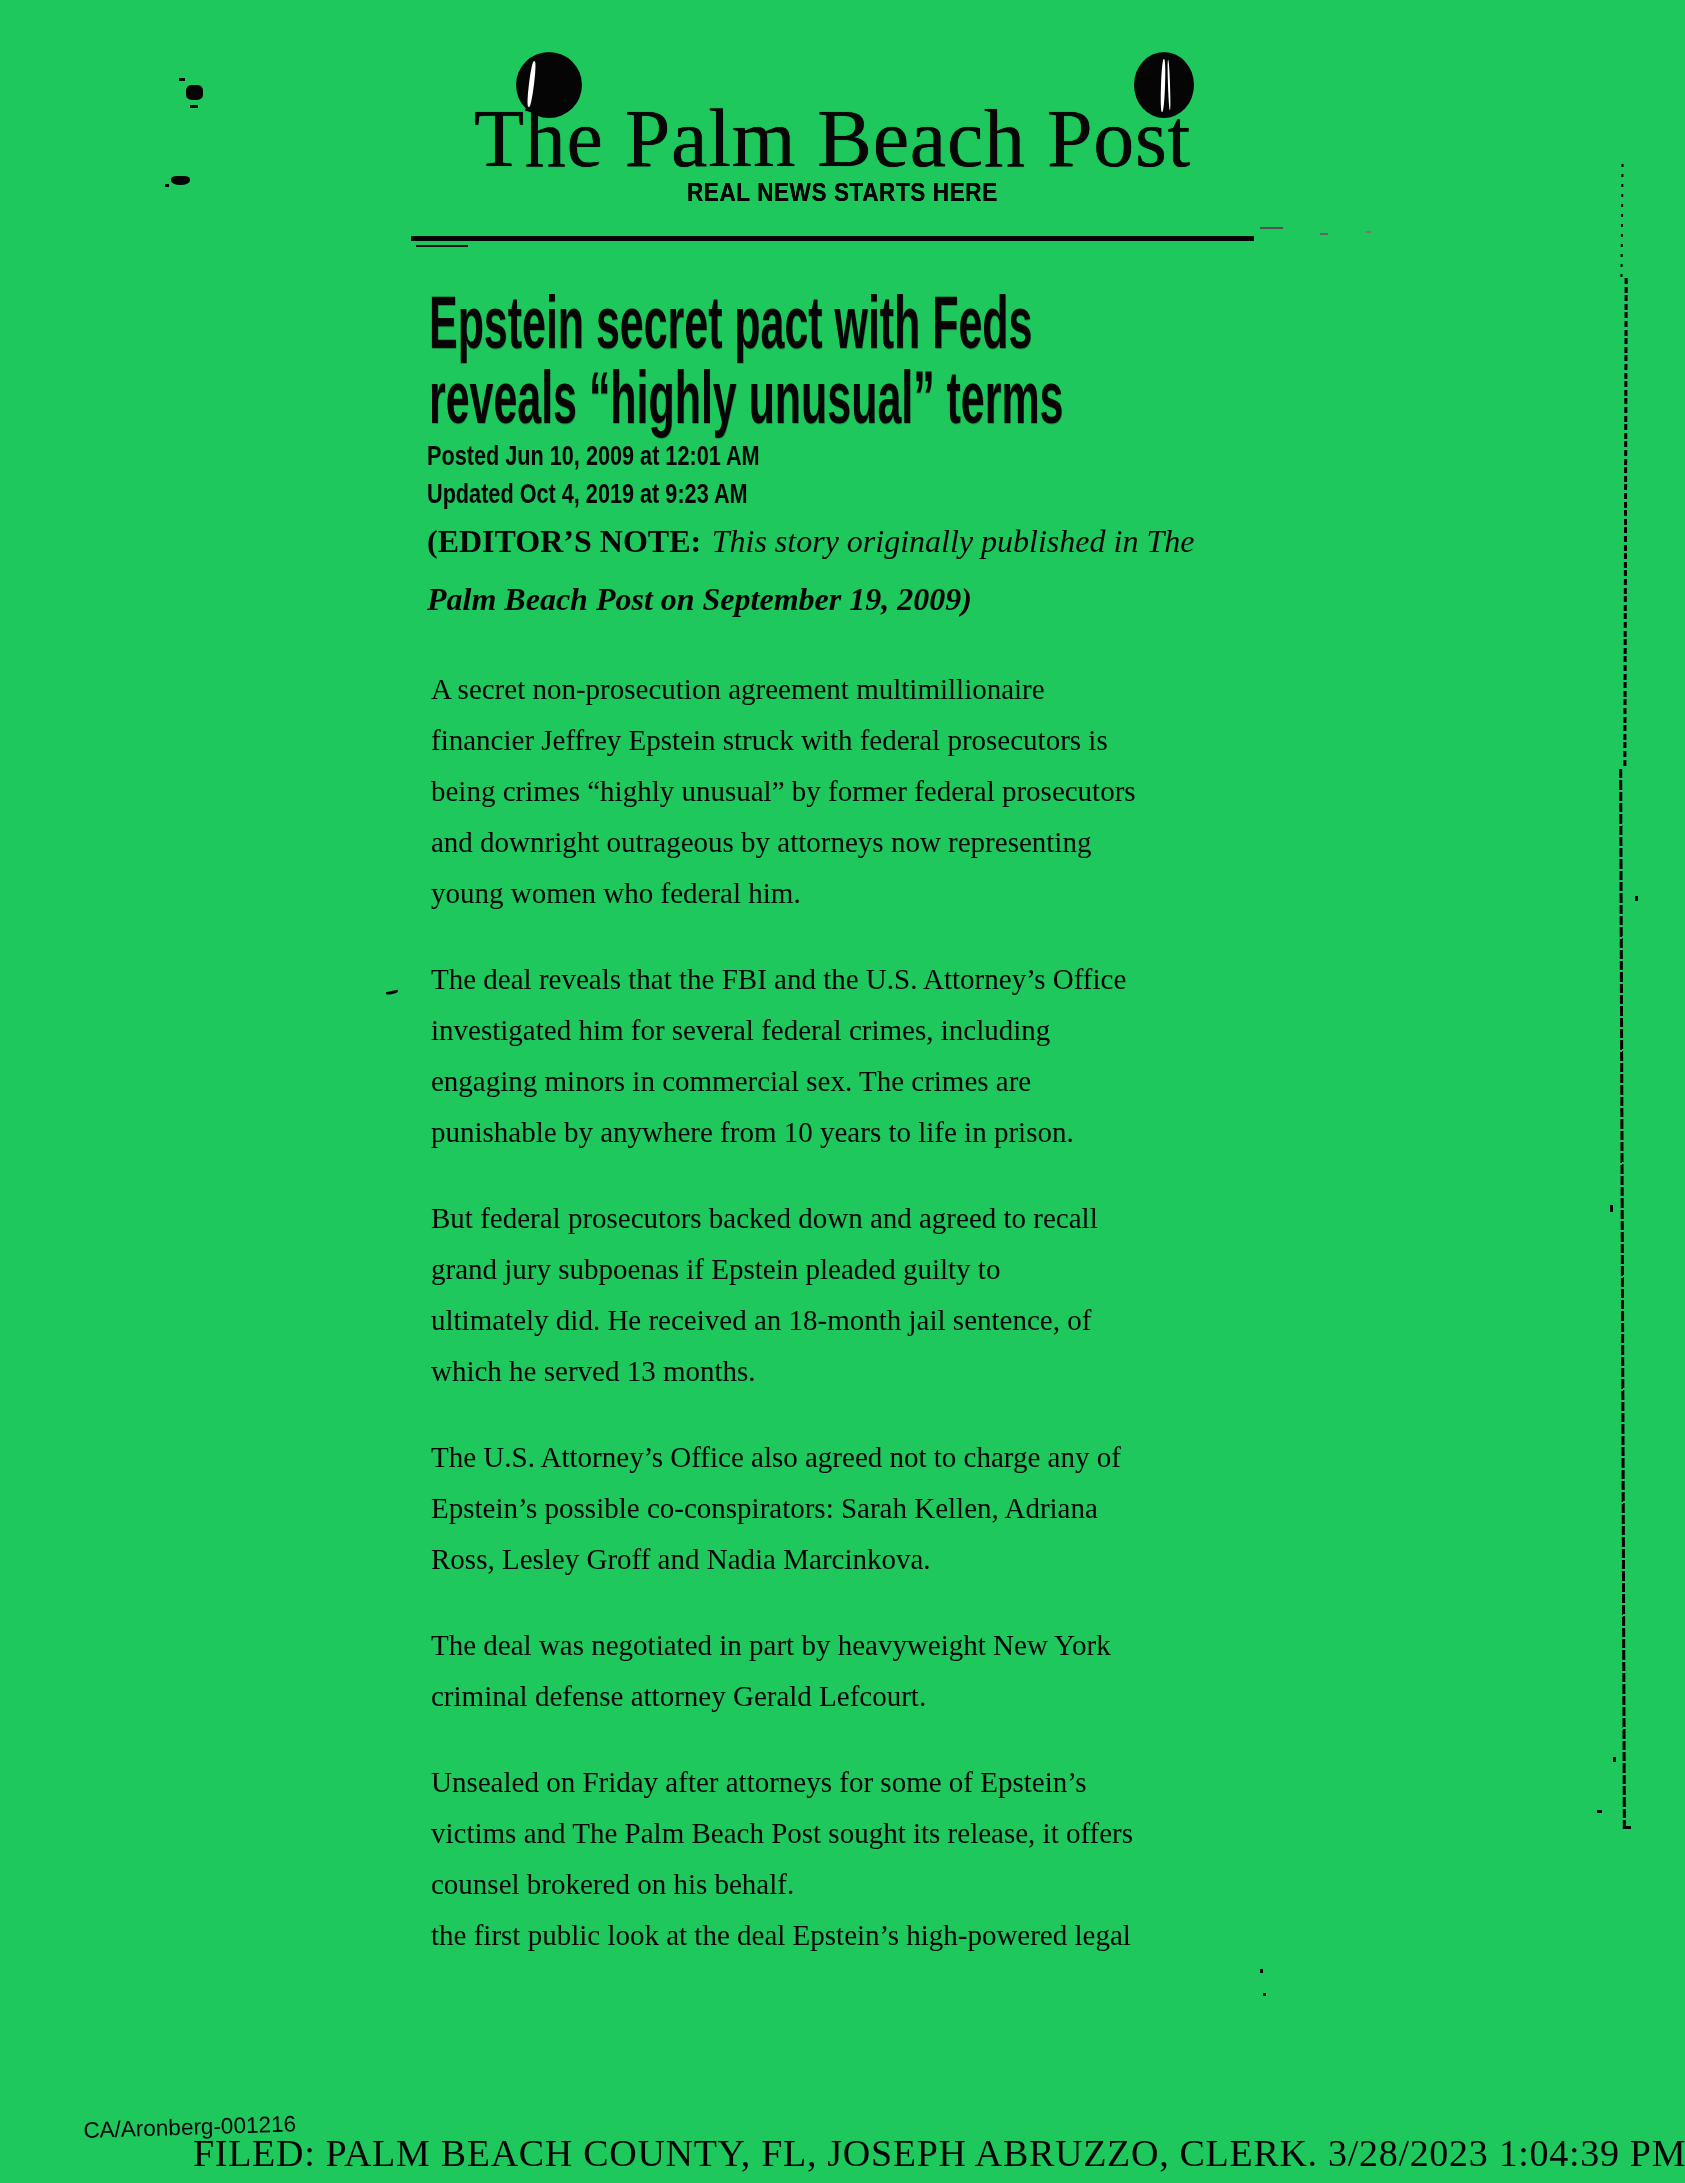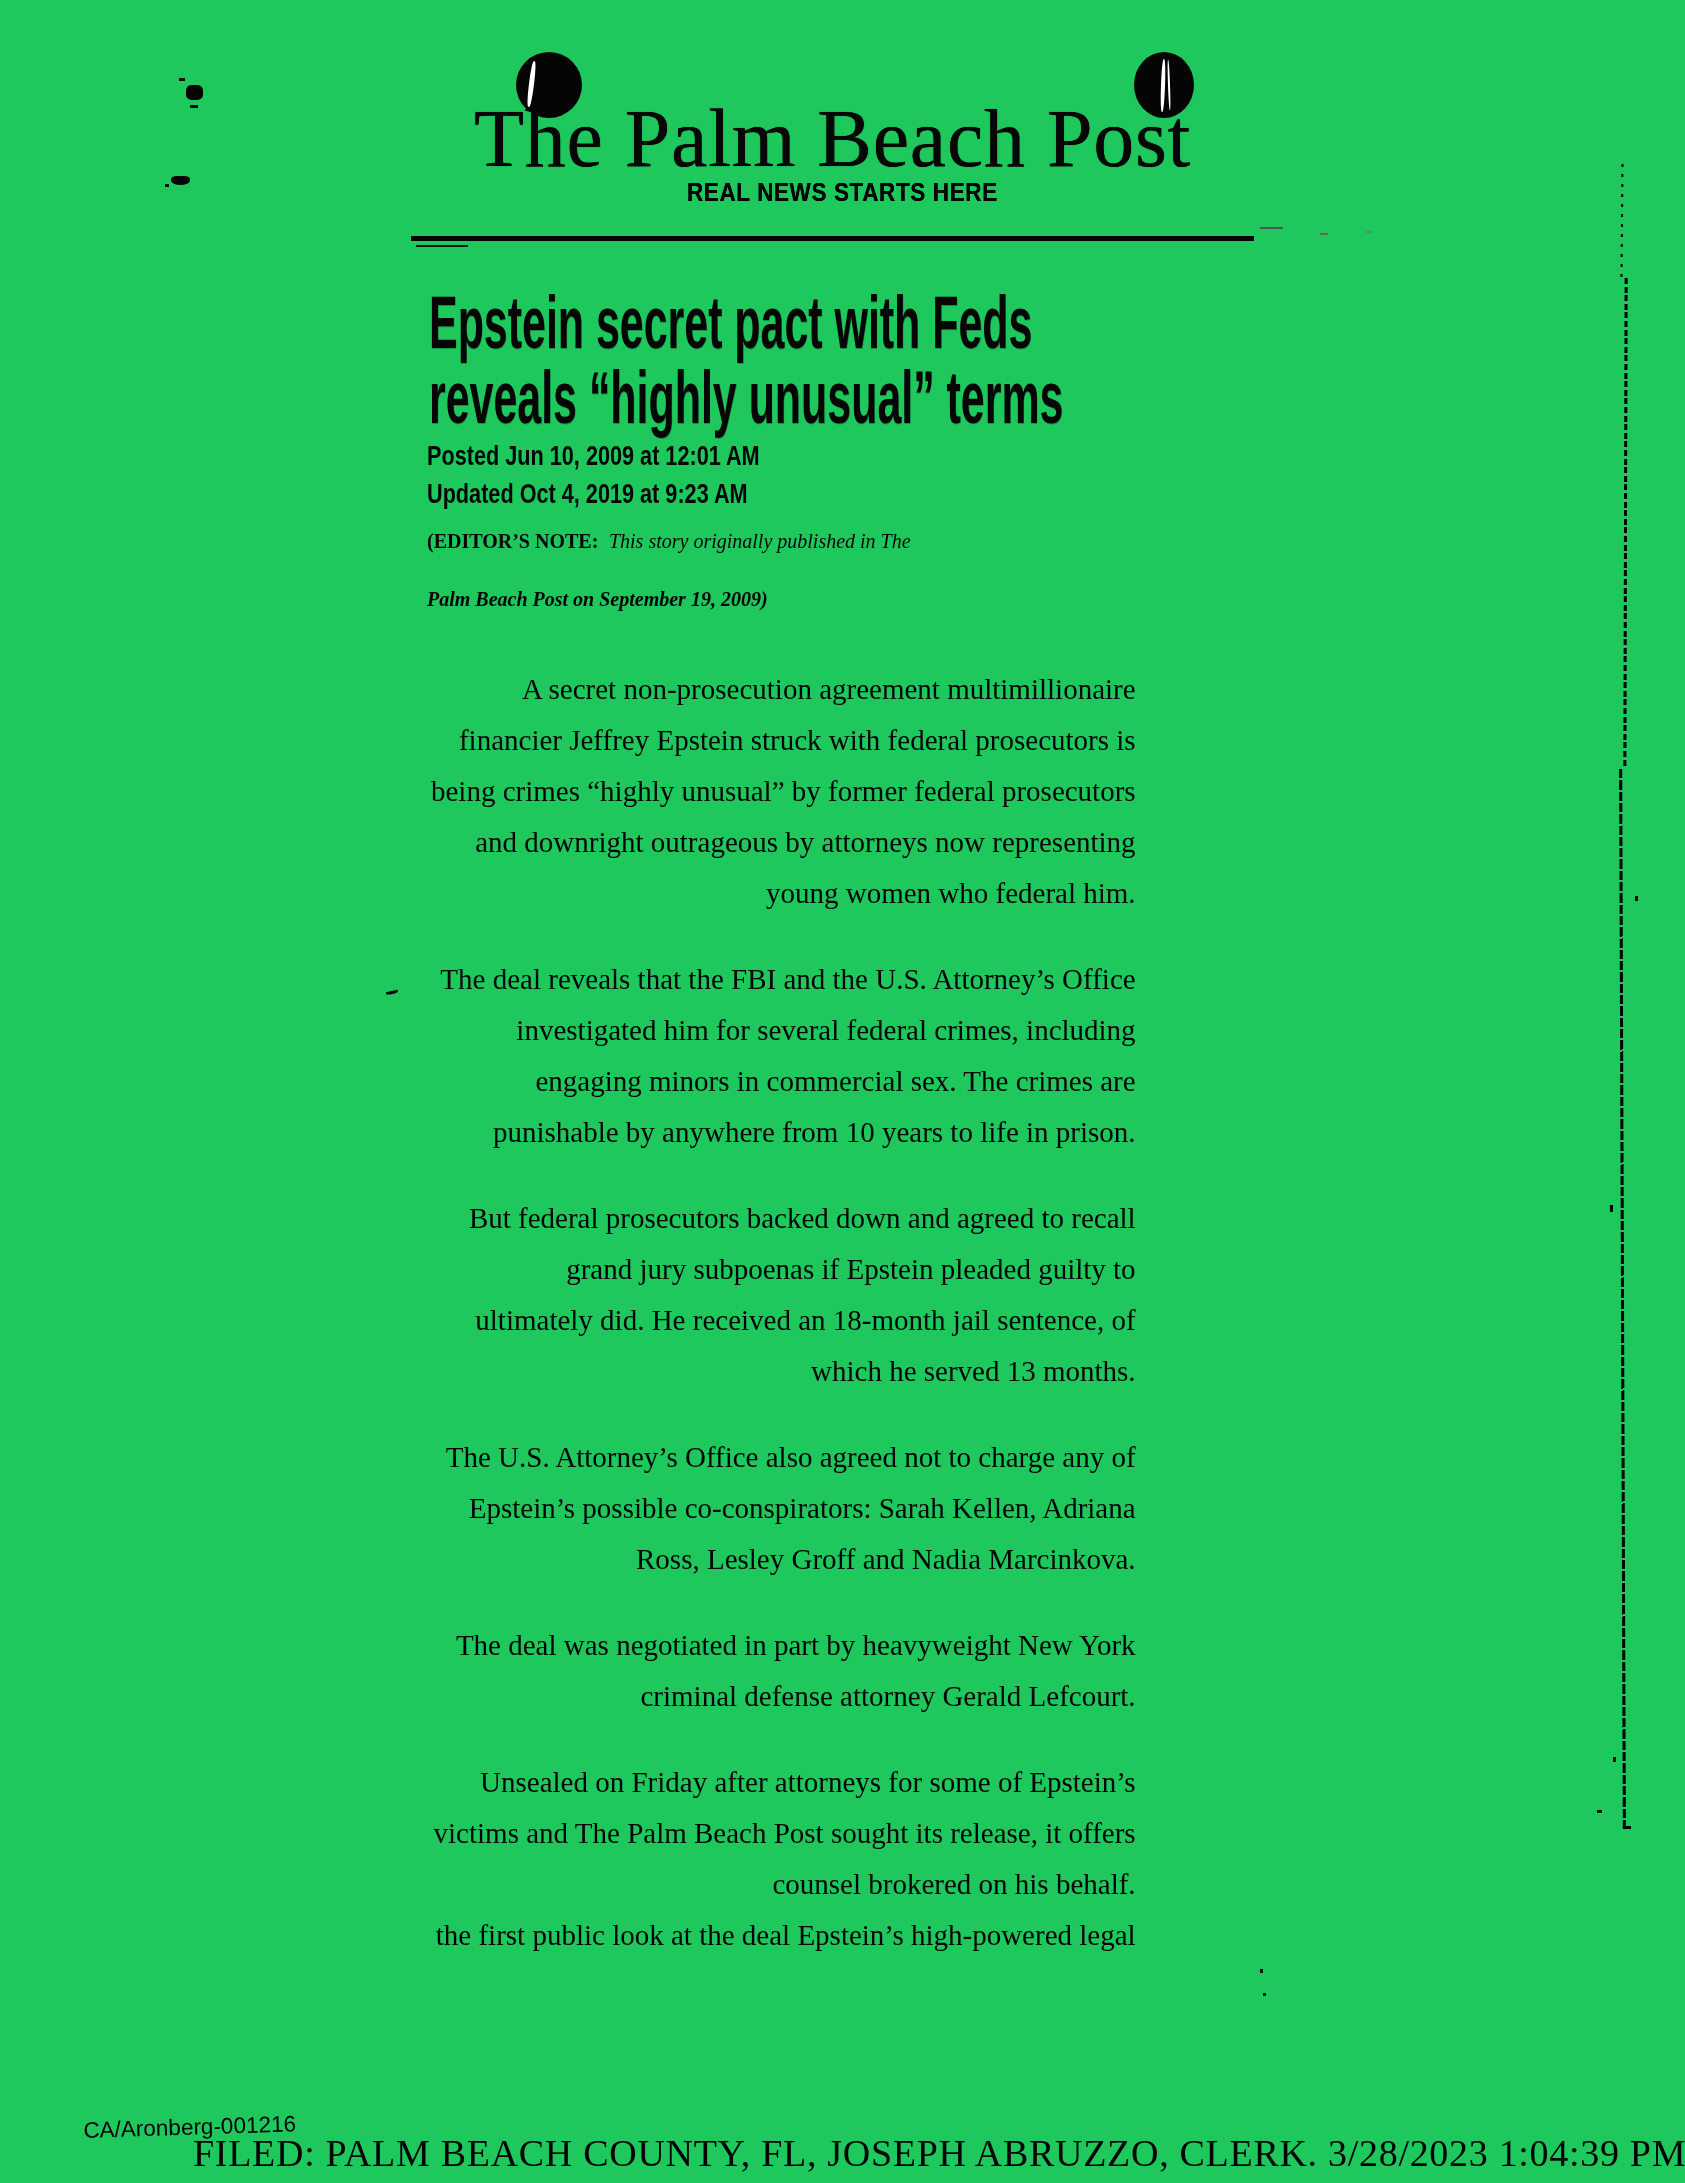--- a/index.html
+++ b/index.html
@@ -54,33 +54,32 @@
   }
   .meta{
     left:427px;top:436px;
     font-family:"Liberation Sans","DejaVu Sans",sans-serif;
     font-size:28.5px;line-height:38px;font-weight:bold;
     transform:scaleX(0.76);transform-origin:left top;
     color:#0b0b0b;
   }
   .ednote{
     left:427px;top:512px;
-    font-size:20px;line-height:58px;
+    font-size:32px;line-height:58px;
     color:#0a0a0a;
   }
   .ednote-bold{font-weight:bold;}
   .ednote-ital{font-style:italic;margin-left:10.6px;}
   .ednote-ital2{font-style:italic;font-weight:bold;}
 
   
   .body-col{
     left:431px;top:664px;
     font-size:29px;line-height:51px;
     color:#0a0a0a;
-    text-align:right;
   }
   .para{margin:0 0 35px 0;}
   .line{white-space:nowrap;}
 
   
   .bates{
     left:83px;top:2118px;
     font-family:"Liberation Sans","DejaVu Sans",sans-serif;
     font-size:22.5px;line-height:26.5px;
     transform:rotate(-1.8deg);transform-origin:left top;

